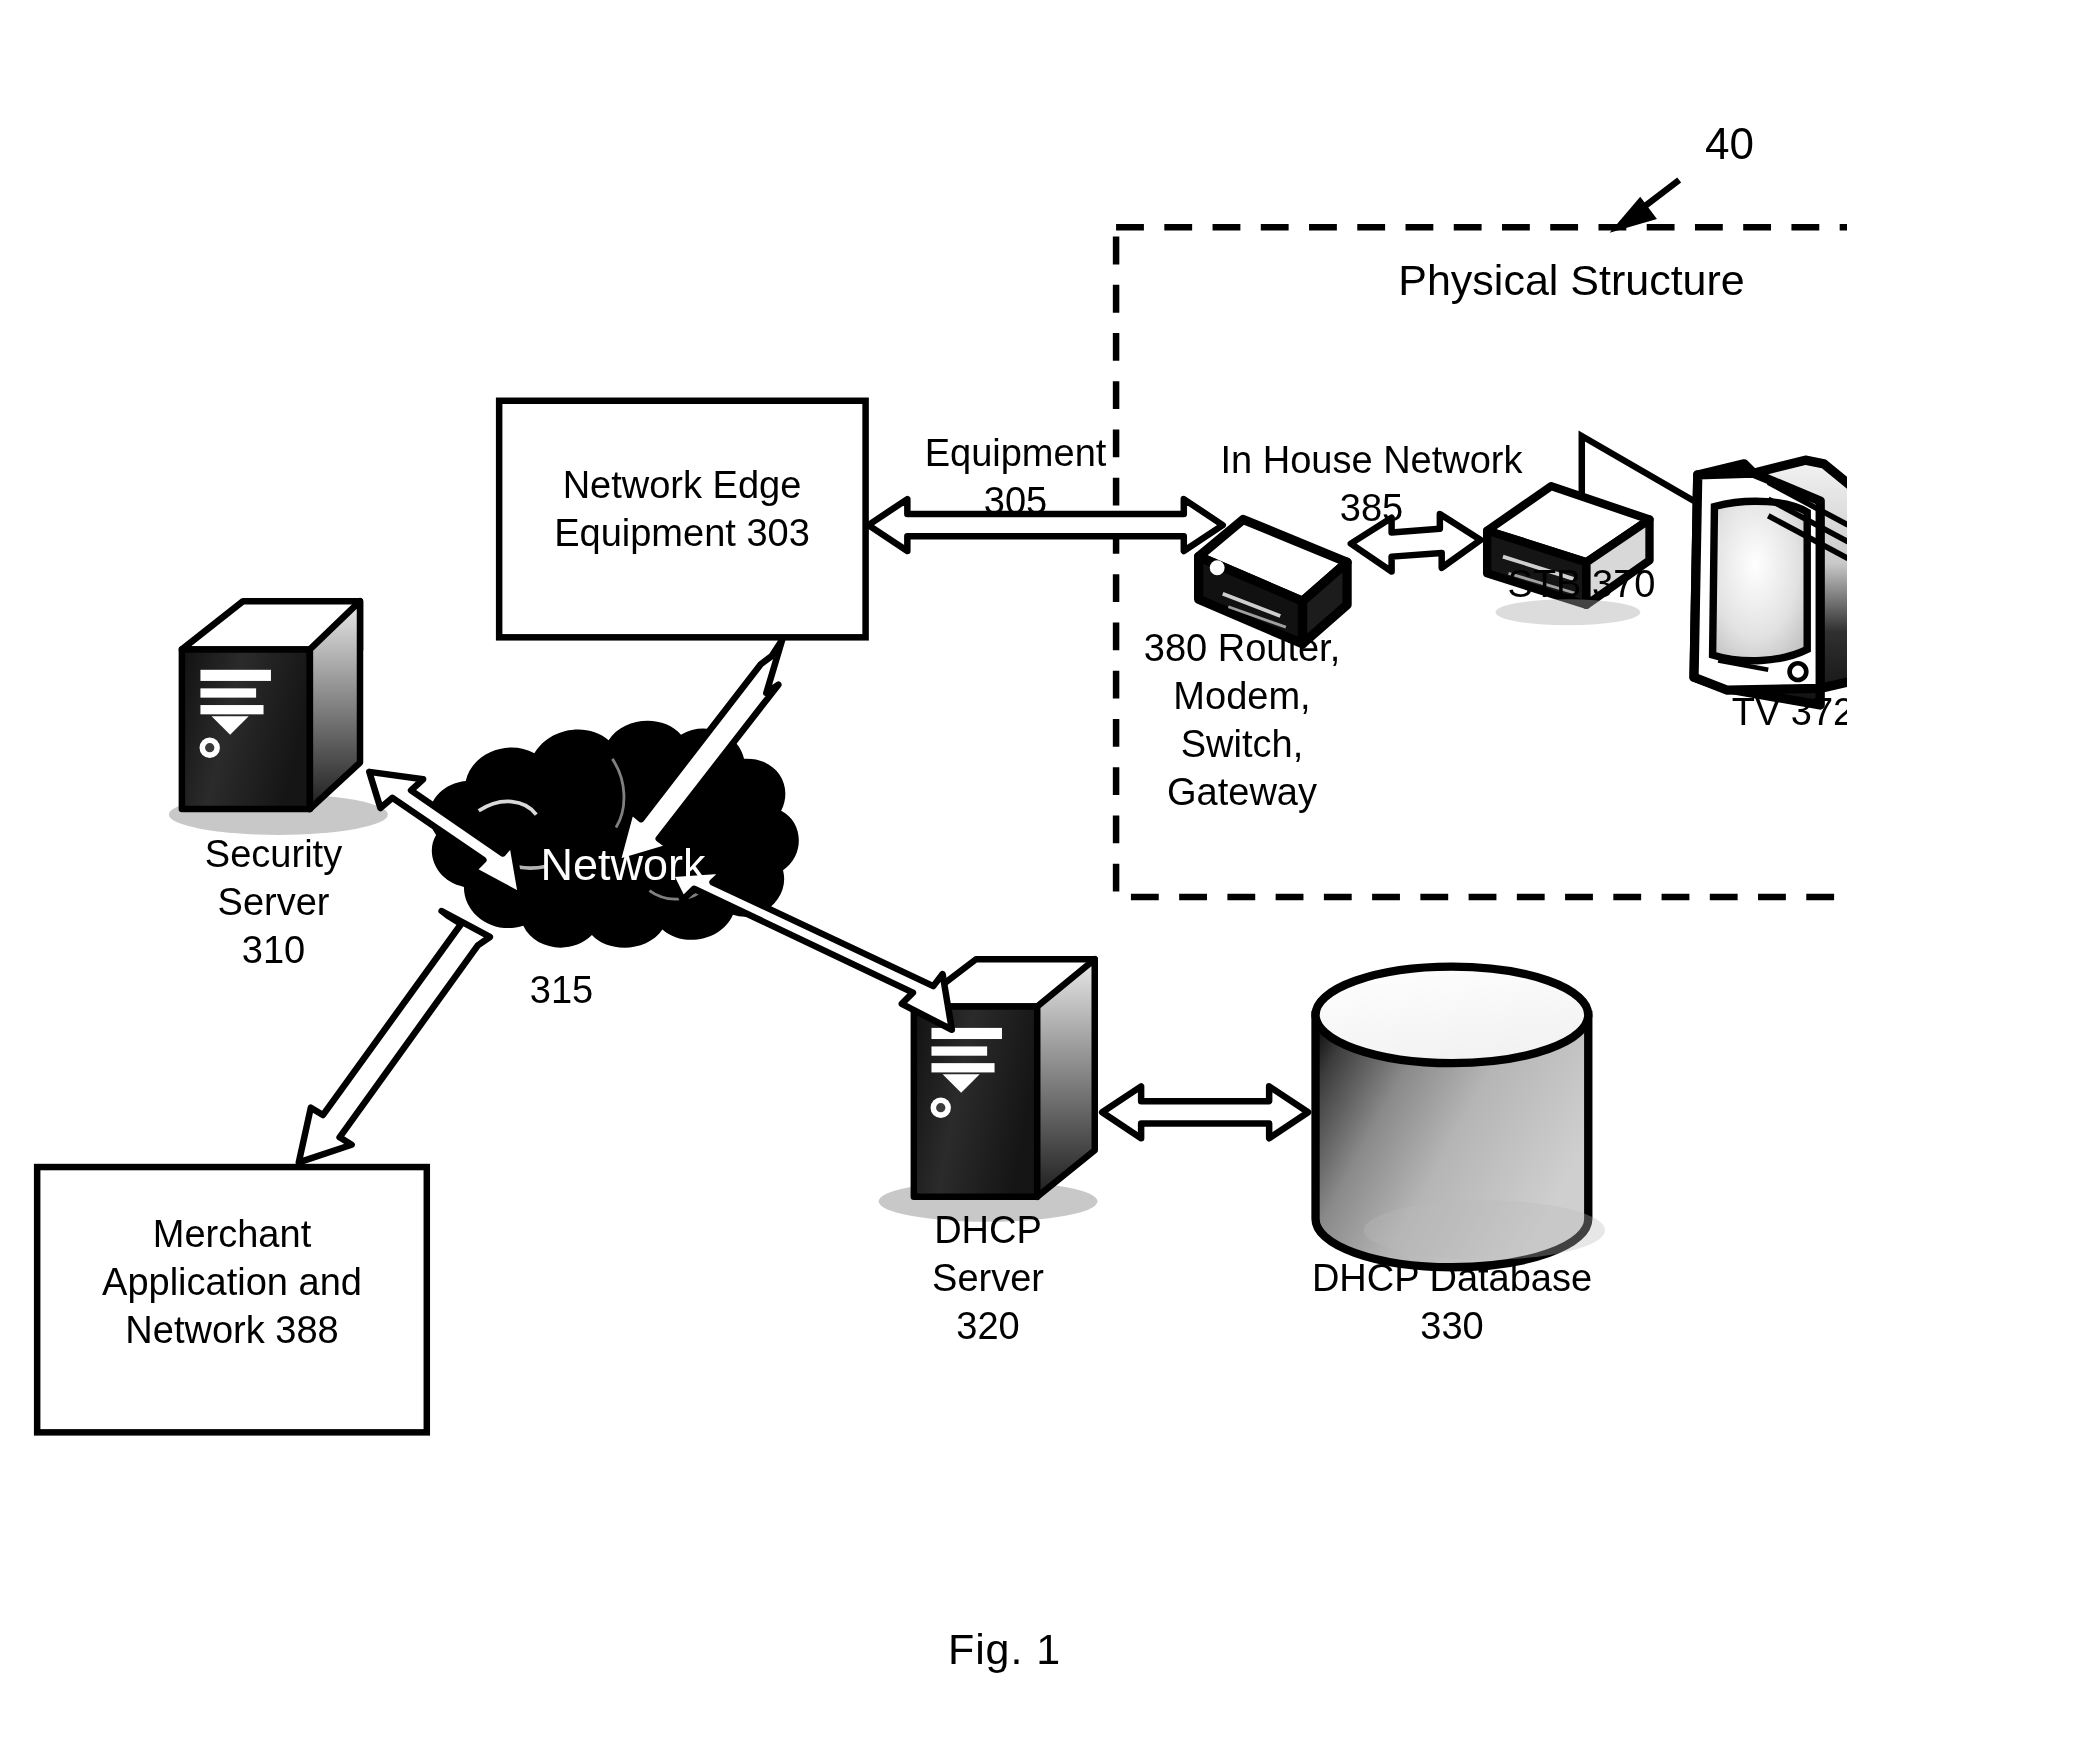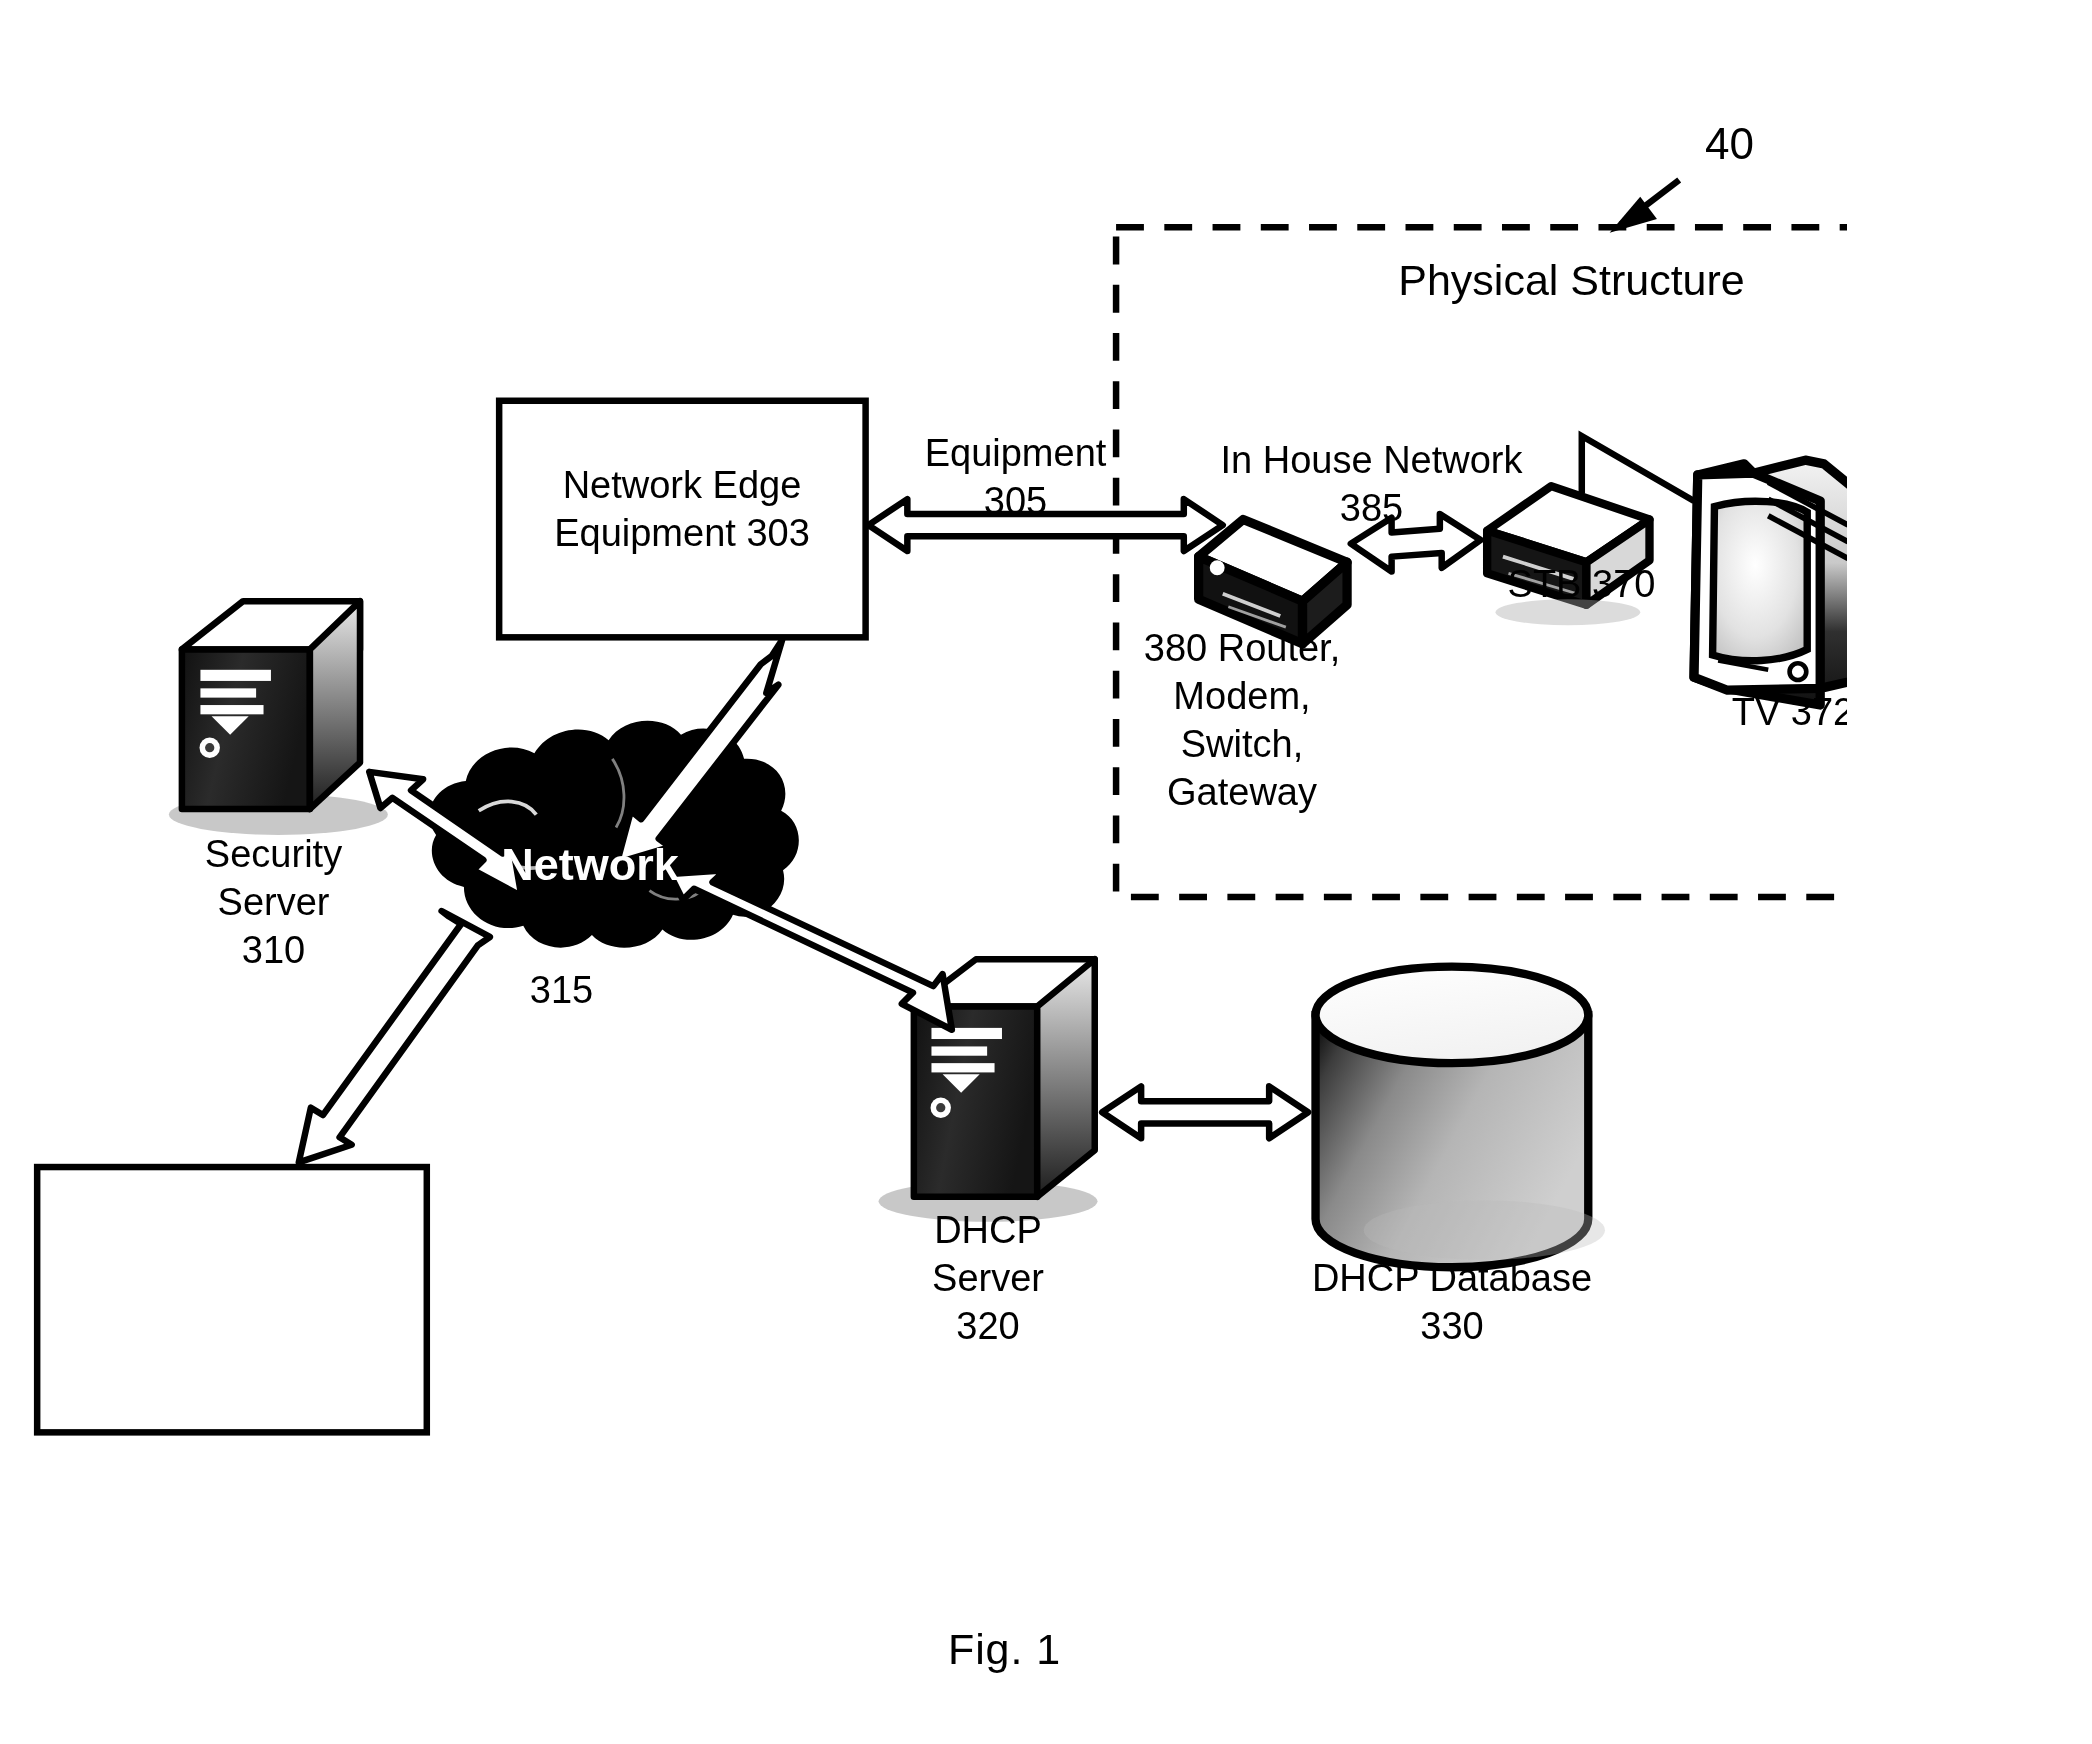--- a/index.html
+++ b/index.html
@@ -268,24 +268,29 @@
   <div class="boxtext" style="left:1447px; top:560px; width:269px;">STB 370</div>
 
   <div class="boxtext" style="left:1668px; top:688px; width:250px;">TV 372</div>
 
   <div class="boxtext" style="left:139px; top:830px; width:269px;">
     <div>Security</div>
     <div>Server</div>
     <div>310</div>
   </div>
 
-  <div class="lbl ctr" style="left:412px; top:842px; width:356px; color:#ffffff; font-size:45px; font-weight:bold;">Network</div>
+  <div class="lbl ctr" style="left:445px; top:842px; width:356px; color:#ffffff; font-size:45px; font-weight:normal;">Network</div>
 
   <div class="lbl ctr" style="left:464px; top:967px; width:195px;">315</div>
 
+  <div class="boxtext" style="left:37px; top:1210px; width:390px;">
+    <div>Merchant</div>
+    <div>Application and</div>
+    <div>Network 388</div>
+  </div>
 
   <div class="boxtext" style="left:872px; top:1206px; width:232px;">
     <div>DHCP</div>
     <div>Server</div>
     <div>320</div>
   </div>
 
   <div class="boxtext" style="left:1248px; top:1254px; width:408px;">
     <div>DHCP Database</div>
     <div>330</div>

